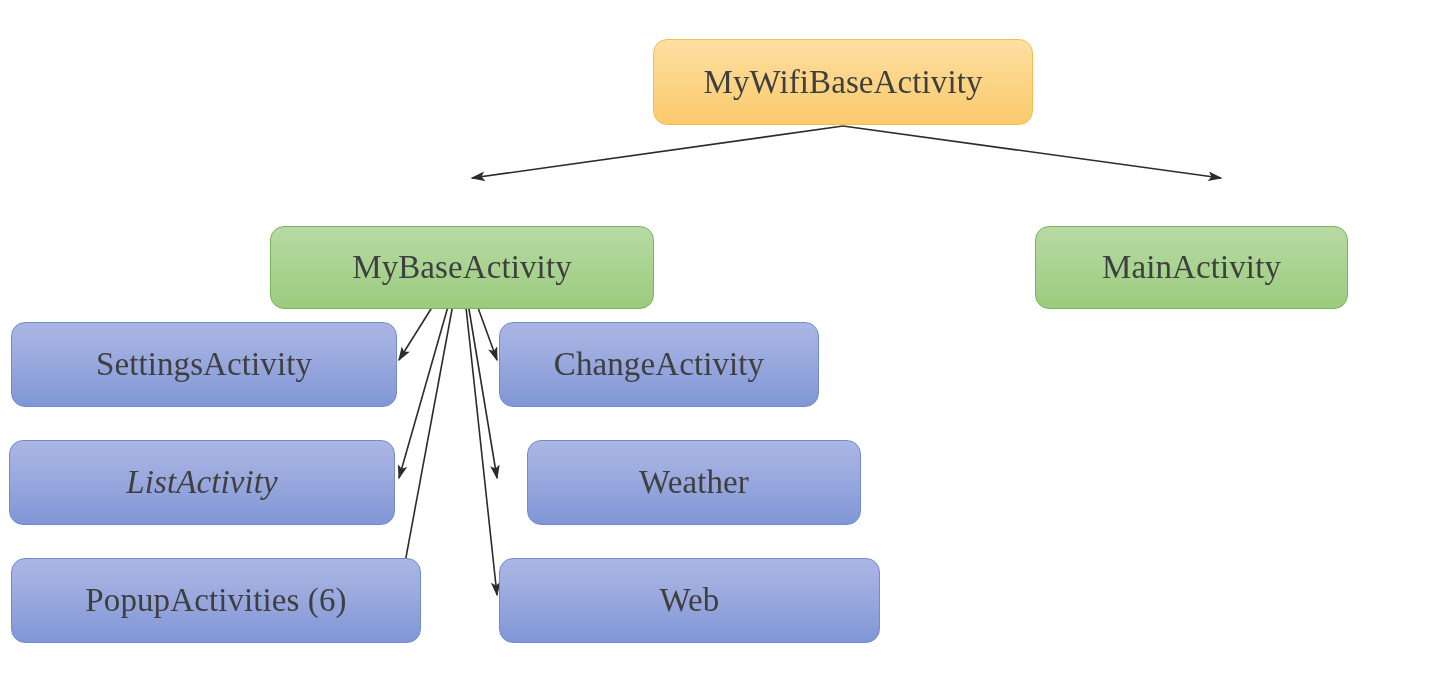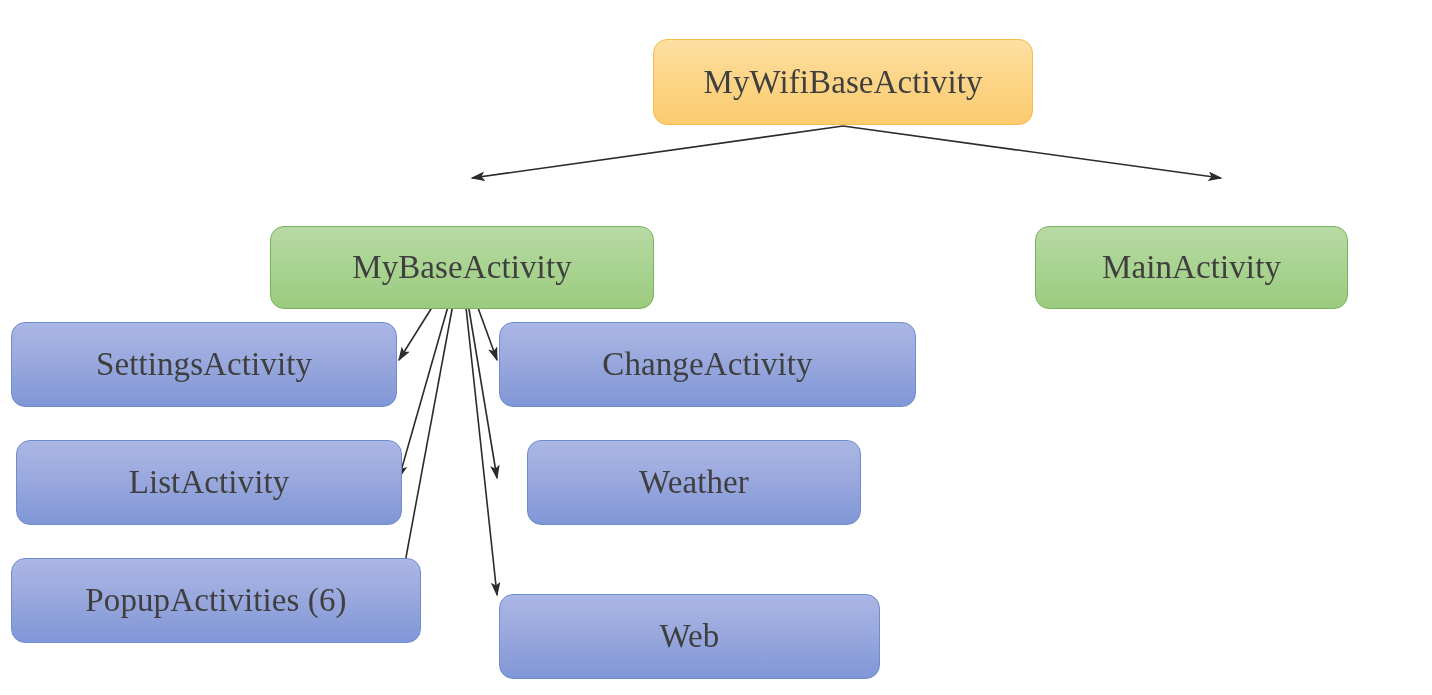--- a/index.html
+++ b/index.html
@@ -83,30 +83,30 @@
       </div>
       <div class="node green" style="left: 270px; top: 178px; width: 384px; height: 83px;">
         <span class="node-label">MyBaseActivity</span>
       </div>
       <div class="node green" style="left: 1035px; top: 178px; width: 313px; height: 83px;">
         <span class="node-label">MainActivity</span>
       </div>
       <div class="node blue" style="left: 11px; top: 322px; width: 386px; height: 85px; align-items: center;">
         <span class="node-label">SettingsActivity</span>
       </div>
-      <div class="node blue" style="left: 499px; top: 322px; width: 417px; height: 85px;">
+      <div class="node blue" style="left: 499px; top: 322px; width: 320px; height: 85px;">
         <span class="node-label">ChangeActivity</span>
       </div>
-      <div class="node blue" style="left: 16px; top: 440px; width: 386px; height: 85px;">
+      <div class="node blue" style="left: 9px; top: 440px; width: 386px; height: 85px; font-style: italic;">
         <span class="node-label">ListActivity</span>
       </div>
       <div class="node blue" style="left: 527px; top: 440px; width: 334px; height: 85px;">
         <span class="node-label">Weather</span>
       </div>
       <div class="node blue" style="left: 11px; top: 558px; width: 410px; height: 85px;">
         <span class="node-label">PopupActivities (6)</span>
       </div>
-      <div class="node blue" style="left: 499px; top: 558px; width: 381px; height: 85px; margin-top: 36px;">
+      <div class="node blue" style="left: 499px; top: 558px; width: 381px; height: 85px;">
         <span class="node-label">Web</span>
       </div>
     </div>
 
 </div>
 
 </body></html>

